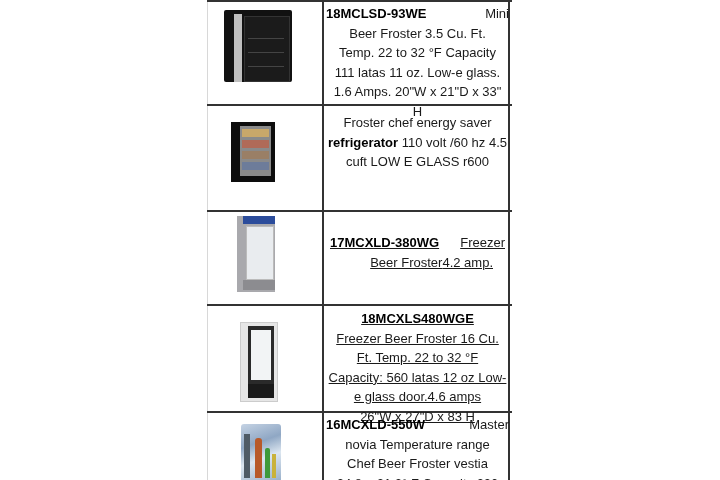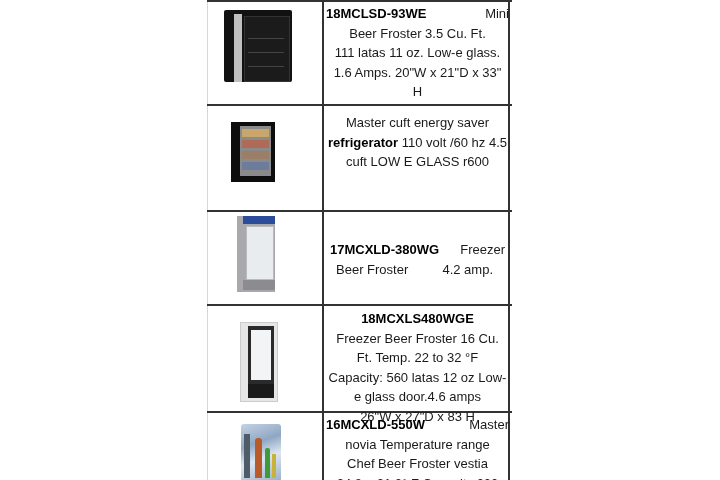--- a/index.html
+++ b/index.html
@@ -67,63 +67,64 @@
     <div class="shelf" style="top:28px;"></div>
     <div class="shelf" style="top:42px;"></div>
     <div class="shelf" style="top:56px;"></div>
   </div>
   <div class="cell-text" style="top:4px;">
     <div class="justify-line">
       <b>18MCLSD-93WE</b>
       <span>Mini</span>
     </div>
     <div>Beer Froster 3.5 Cu. Ft.</div>
+    <div>Temp. 22 to 32 °F  Capacity</div>
     <div>111 latas 11 oz. Low-e glass.</div>
     <div>1.6 Amps. 20"W x 21"D x 33"</div>
     <div>H</div>
   </div>
 
   <div class="img p2">
     <div class="body"></div>
     <div class="glass"></div>
     <div class="row" style="top:7px; background:#c8a86a;"></div>
     <div class="row" style="top:18px; background:#b06a58;"></div>
     <div class="row" style="top:29px; background:#9a7f66;"></div>
     <div class="row" style="top:40px; background:#6d7c9a;"></div>
   </div>
   <div class="cell-text" style="top:113px;">
-    <div>Master cuft energy saver</div>
+    <div>Froster chef energy saver</div>
     <div><b>refrigerator</b><span> 110 volt /60 hz 4.5</span></div>
     <div>cuft LOW E GLASS r600</div>
   </div>
 
   <div class="img p3">
     <div class="body"></div>
     <div class="header"></div>
     <div class="glass"></div>
     <div class="base"></div>
   </div>
-  <div class="cell-text" style="top:240px; left:330px; width:175px;">
+  <div class="cell-text" style="top:233px; left:330px; width:175px;text-decoration:underline;">
     <div class="justify-line">
       <b>17MCXLD-380WG</b>
       <span>Freezer</span>
     </div>
-    <div class="justify-line" style="padding:0 12px 0 6px;">
+    <div class="justify-line" style="padding:0 12px 0 6px;justify-content:flex-end;">
       <span>Beer Froster</span>
       <span>4.2 amp.</span>
     </div>
   </div>
 
   <div class="img p4">
     <div class="body"></div>
     <div class="frame"></div>
     <div class="glass"></div>
     <div class="base"></div>
   </div>
-  <div class="cell-text" style="top:309px;">
+  <div class="cell-text" style="top:309px;text-decoration:underline;">
     <div><b>18MCXLS480WGE</b></div>
     <div>Freezer Beer Froster 16 Cu.</div>
     <div>Ft. Temp. 22 to 32 °F</div>
     <div>Capacity: 560 latas 12 oz Low-</div>
     <div>e glass door.4.6 amps</div>
     <div>26"W x 27"D x 83 H</div>
   </div>
 
   <div class="img p5">
     <div class="body"></div>

